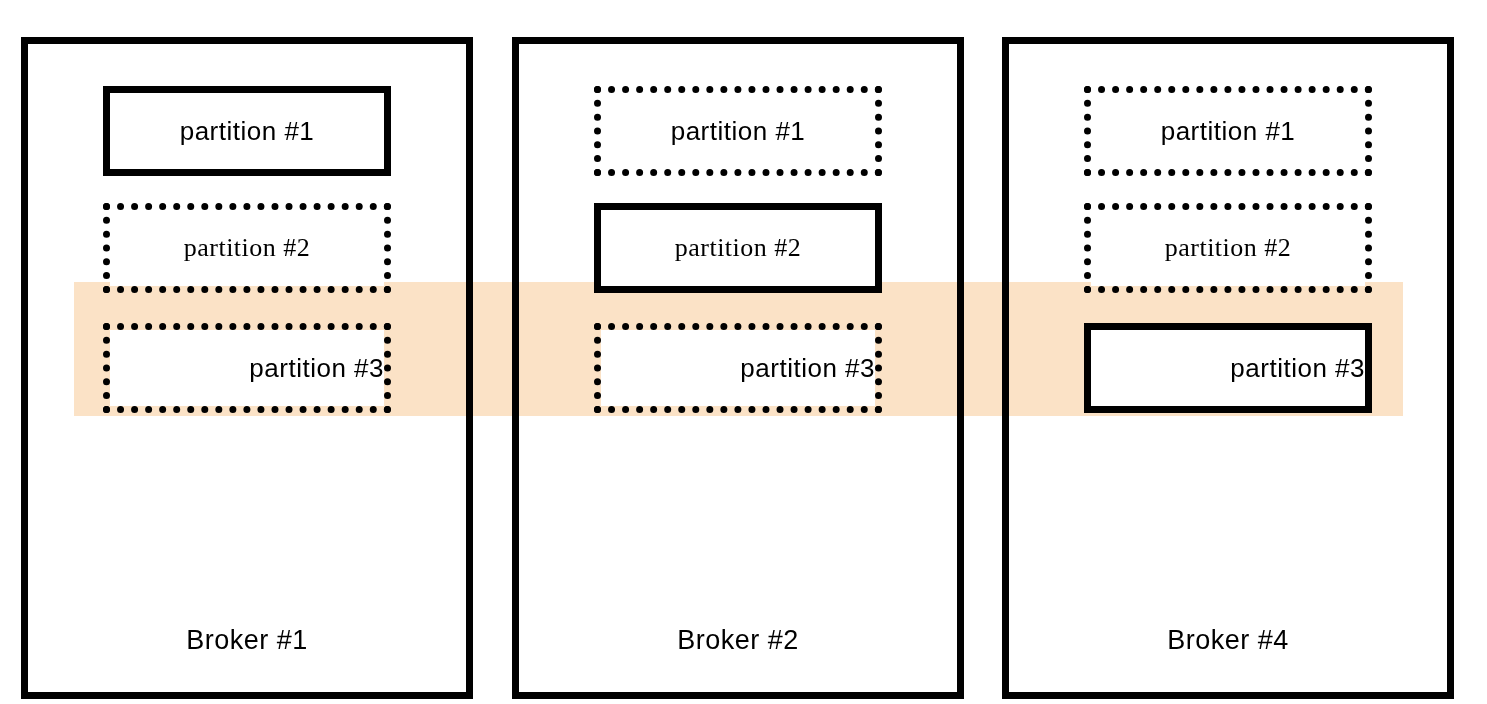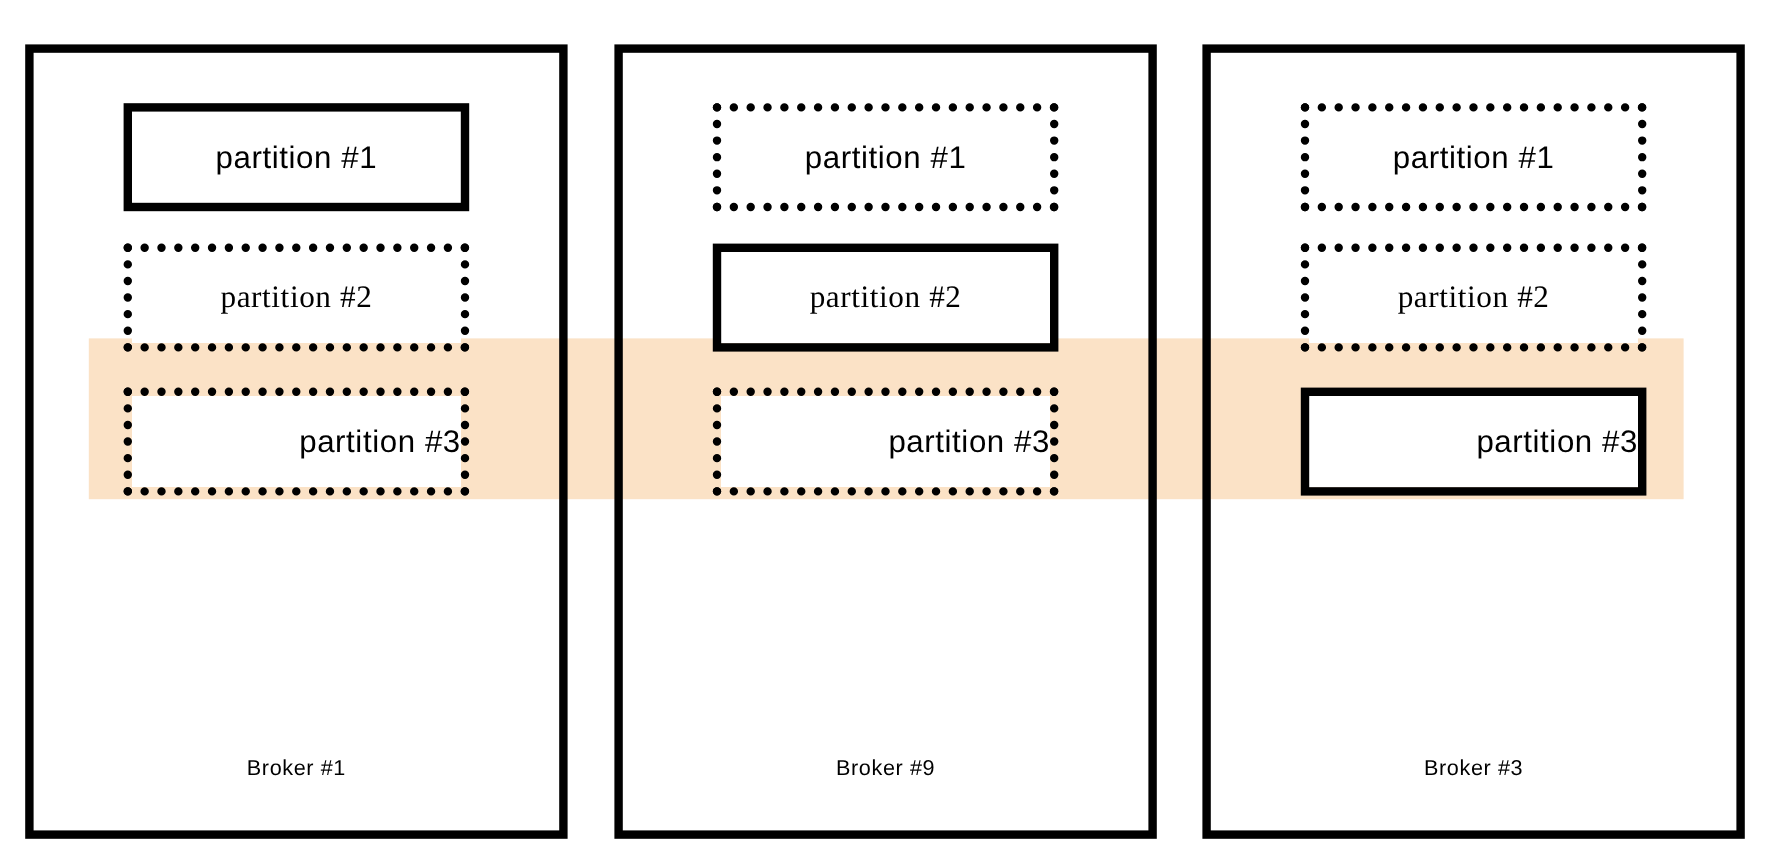--- a/index.html
+++ b/index.html
@@ -61,21 +61,21 @@
     white-space: nowrap;
   }
   .blabel {
     position: absolute;
     left: 0;
     top: 581px;
     width: 100%;
     height: 30px;
     line-height: 30px;
     text-align: center;
-    font-size: 18px;
+    font-size: 27px;
     color: #000000;
     letter-spacing: 0.5px;
   }
 </style>
 </head>
 <body>
 
 <div class="canvas">
 
   <div class="band" style="background-color: rgb(251, 226, 198);"></div>
@@ -96,29 +96,29 @@
   <div class="broker b2">
     <div class="partition row1 bstyle-dotted">
       <span class="plabel">partition #1</span>
     </div>
     <div class="partition row2 bstyle-solid">
       <span class="plabel">partition #2</span>
     </div>
     <div class="partition row3 bstyle-dotted">
       <span class="plabel">partition #3</span>
     </div>
-    <div class="blabel">Broker #9</div>
+    <div class="blabel">Broker #2</div>
   </div>
 
   <div class="broker b3">
     <div class="partition row1 bstyle-dotted">
       <span class="plabel">partition #1</span>
     </div>
     <div class="partition row2 bstyle-dotted">
       <span class="plabel">partition #2</span>
     </div>
     <div class="partition row3 bstyle-solid">
       <span class="plabel">partition #3</span>
     </div>
-    <div class="blabel">Broker #3</div>
+    <div class="blabel">Broker #4</div>
   </div>
 
 </div>
 
 </body></html>

